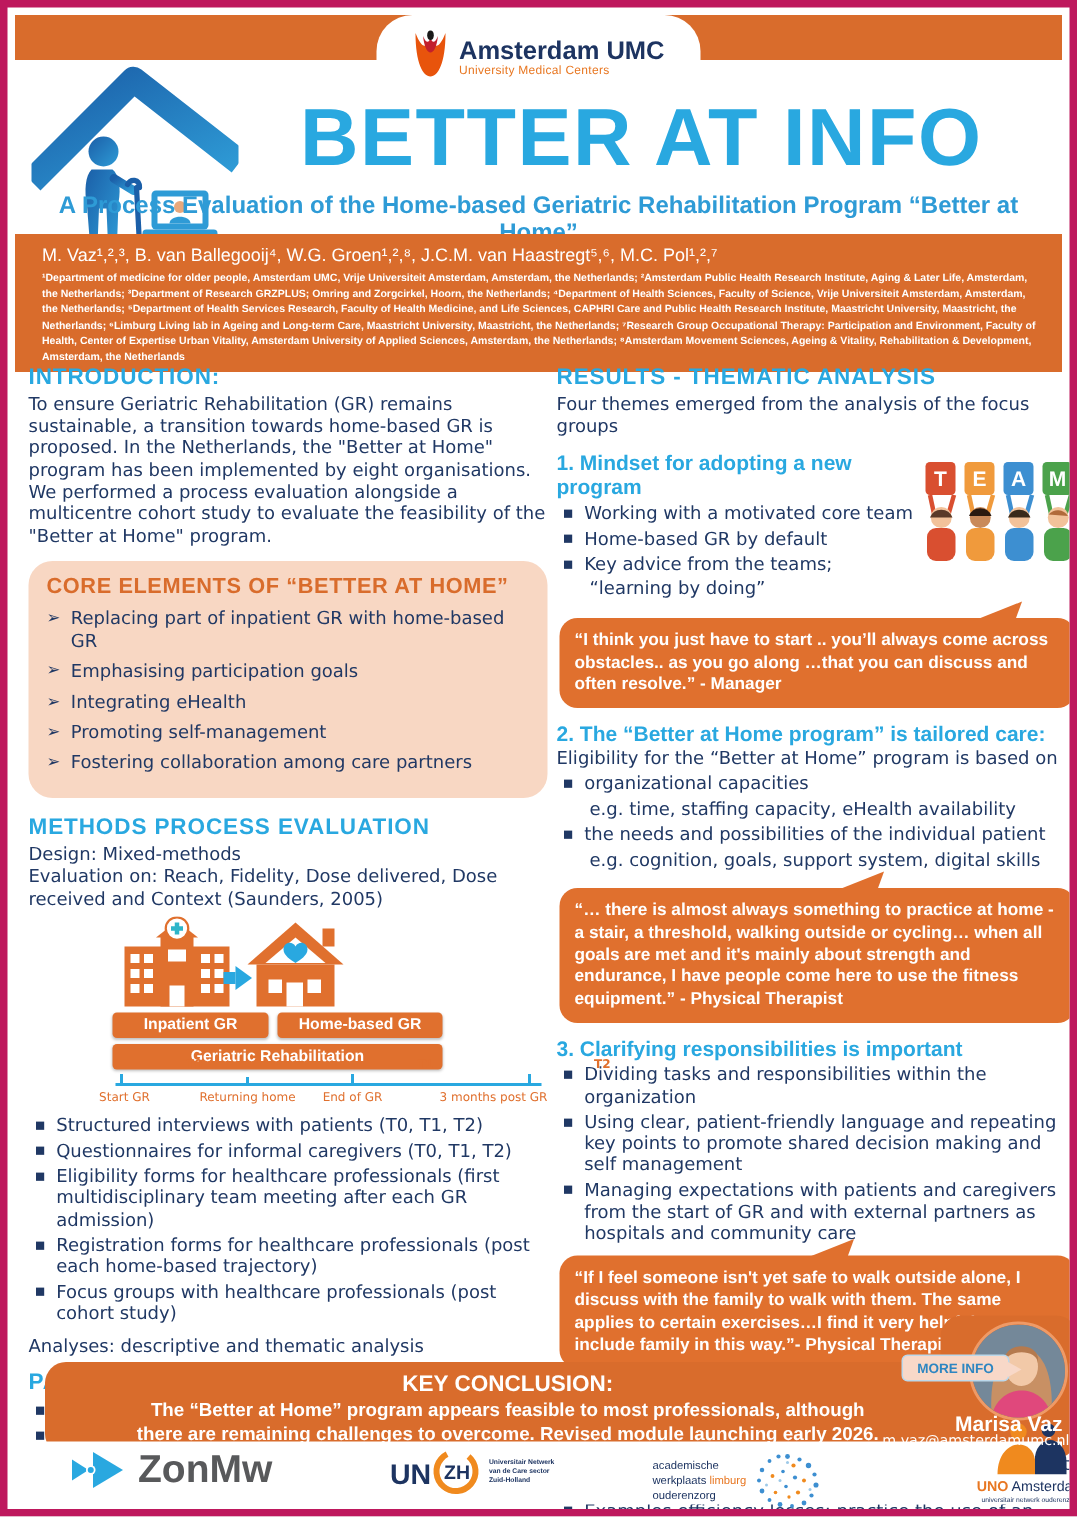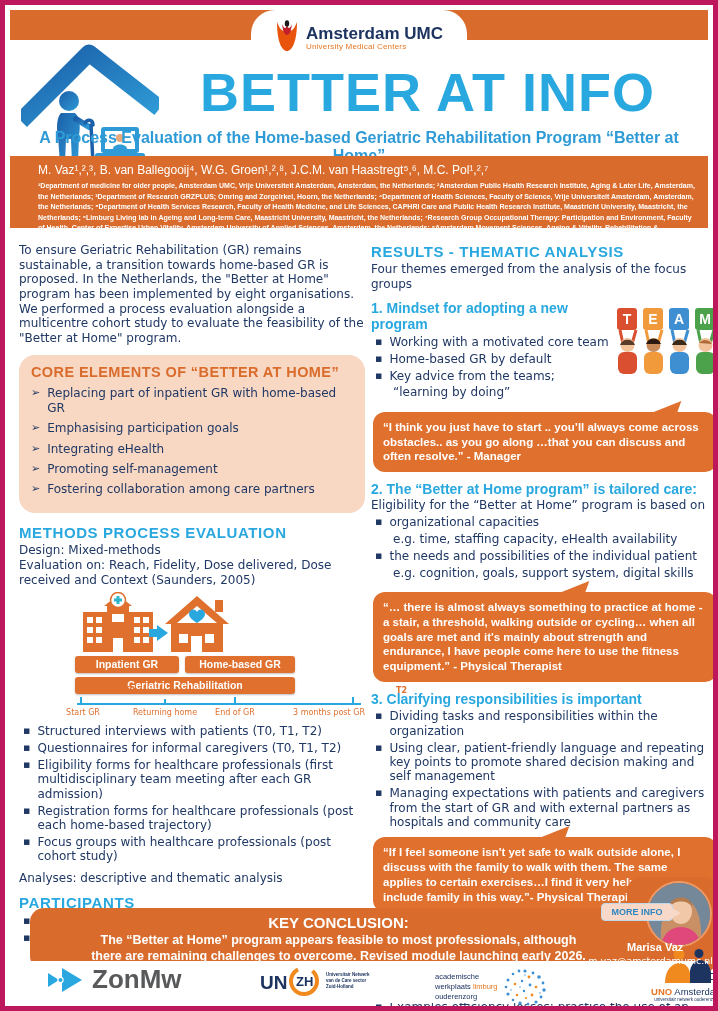--- a/index.html
+++ b/index.html
@@ -23,22 +23,22 @@
   .poster-title {
     position:absolute; left:145px; right:8px; top:56px; text-align:center;
     font-family:"Liberation Sans", sans-serif; font-weight:800; font-size:54px;
     letter-spacing:1px; color:#29a8e0; white-space:nowrap;
   }
   .poster-subtitle {
     position:absolute; left:8px; right:8px; top:124px; text-align:center;
     font-family:"Liberation Sans", sans-serif; font-weight:bold; font-size:16px; color:#2e9bd6;
   }
   .author-band {
-    position:absolute; top:151px; left:5px; right:5px; height:72px;
-    background:#d96c2c; color:#ffffff; padding:7px 12px 4px 28px;
+    position:absolute; top:151px; left:5px; right:5px; height:92px;
+    background:#d96c2c; color:#ffffff; padding:7px 12px 4px 18px;
   }
   .authors { font-size:12px; margin-bottom:4px; font-family:"Liberation Sans", sans-serif; }
   .affiliations { font-family:"Liberation Sans", sans-serif; font-weight:bold; font-size:7px; line-height:1.5; }
   
   .col-left  { position:absolute; left:14px;  top:238px; width:346px; }
   .col-right { position:absolute; left:366px; top:238px; width:348px; }
   h2.sec { font-family:"Liberation Sans", sans-serif; font-weight:800; font-size:15px;
            letter-spacing:.6px; color:#29a8e0; margin:0 0 2px 0; }
   .body-text { font-size:12px; line-height:1.22; }
   
@@ -85,22 +85,22 @@
   .more-info {
     position:absolute; left:596px; top:898px; width:72px; height:18px;
     background:#f8d8c8; border:1px solid #bcd8ea; border-radius:4px;
     color:#2e86c1; font-family:"Liberation Sans", sans-serif; font-weight:bold; font-size:9px;
     display:flex; align-items:center; justify-content:center; z-index:4;
   }
   .more-info::after { content:""; position:absolute; right:-9px; top:4px; width:0; height:0;
     border-top:5px solid transparent; border-bottom:5px solid transparent; border-left:9px solid #f8d8c8; }
   .photo { position:absolute; left:641px; top:876px; width:66px; height:66px; border-radius:50%;
            overflow:hidden; border:2px solid #ef9a66; z-index:3; }
-  .contact-name { position:absolute; left:622px; top:936px; width:91px; text-align:left;
-                  color:#fff; font-family:"Liberation Sans", sans-serif; font-weight:800; font-size:11px; z-index:4; }
+  .contact-name { position:absolute; left:622px; top:936px; width:91px; text-align:center;
+                  color:#fff; font-family:"Liberation Sans", sans-serif; font-weight:800; font-size:14px; z-index:4; }
   .contact-email { position:absolute; left:500px; top:950px; width:208px; text-align:right;
                    color:#fff; font-size:9.5px; z-index:4; }
   
   .footer { position:absolute; left:5px; right:5px; bottom:3px; height:42px; background:#fff; }
   .logo-zonmw { position:absolute; left:38px; top:3px; display:flex; align-items:center; gap:8px; }
   .zonmw-text { font-family:"Liberation Sans", sans-serif; font-weight:bold; font-size:26px; color:#58595b; }
   .logo-unczh { position:absolute; left:250px; top:2px; display:flex; align-items:center; }
   .unczh-lines { margin-left:2px; font-family:"Liberation Sans", sans-serif; font-size:4.5px;
                  color:#1d3461; font-weight:bold; line-height:1.3; }
   .logo-awl { position:absolute; left:425px; top:6px; display:flex; align-items:center; }
@@ -156,20 +156,21 @@
 
   <div class="poster-title">BETTER AT INFO</div>
   <div class="poster-subtitle">A Process Evaluation of the Home-based Geriatric Rehabilitation Program “Better at Home”</div>
 
   <div class="author-band">
     <div class="authors">M. Vaz¹,²,³, B. van Ballegooij⁴, W.G. Groen¹,²,⁸, J.C.M. van Haastregt⁵,⁶, M.C. Pol¹,²,⁷</div>
     <div class="affiliations">¹Department of medicine for older people, Amsterdam UMC, Vrije Universiteit Amsterdam, Amsterdam, the Netherlands; ²Amsterdam Public Health Research Institute, Aging &amp; Later Life, Amsterdam, the Netherlands; ³Department of Research GRZPLUS; Omring and Zorgcirkel, Hoorn, the Netherlands; ⁴Department of Health Sciences, Faculty of Science, Vrije Universiteit Amsterdam, Amsterdam, the Netherlands; ⁵Department of Health Services Research, Faculty of Health Medicine, and Life Sciences, CAPHRI Care and Public Health Research Institute, Maastricht University, Maastricht, the Netherlands; ⁶Limburg Living lab in Ageing and Long-term Care, Maastricht University, Maastricht, the Netherlands; ⁷Research Group Occupational Therapy: Participation and Environment, Faculty of Health, Center of Expertise Urban Vitality, Amsterdam University of Applied Sciences, Amsterdam, the Netherlands; ⁸Amsterdam Movement Sciences, Ageing &amp; Vitality, Rehabilitation &amp; Development, Amsterdam, the Netherlands</div>
   </div>
 
   <div class="col-left">
+    <h2 class="sec">INTRODUCTION:</h2>
     <p class="body-text">To ensure Geriatric Rehabilitation (GR) remains sustainable, a transition towards home-based GR is proposed. In the Netherlands, the "Better at Home" program has been implemented by eight organisations. We performed a process evaluation alongside a multicentre cohort study to evaluate the feasibility of the "Better at Home" program.</p>
 
     <div class="core-box">
       <h3>CORE ELEMENTS OF “BETTER AT HOME”</h3>
       <div class="core-item">
           <span>Replacing part of inpatient GR with home-based GR</span>
         </div>
       <div class="core-item">
           <span>Emphasising participation goals</span>
         </div>

